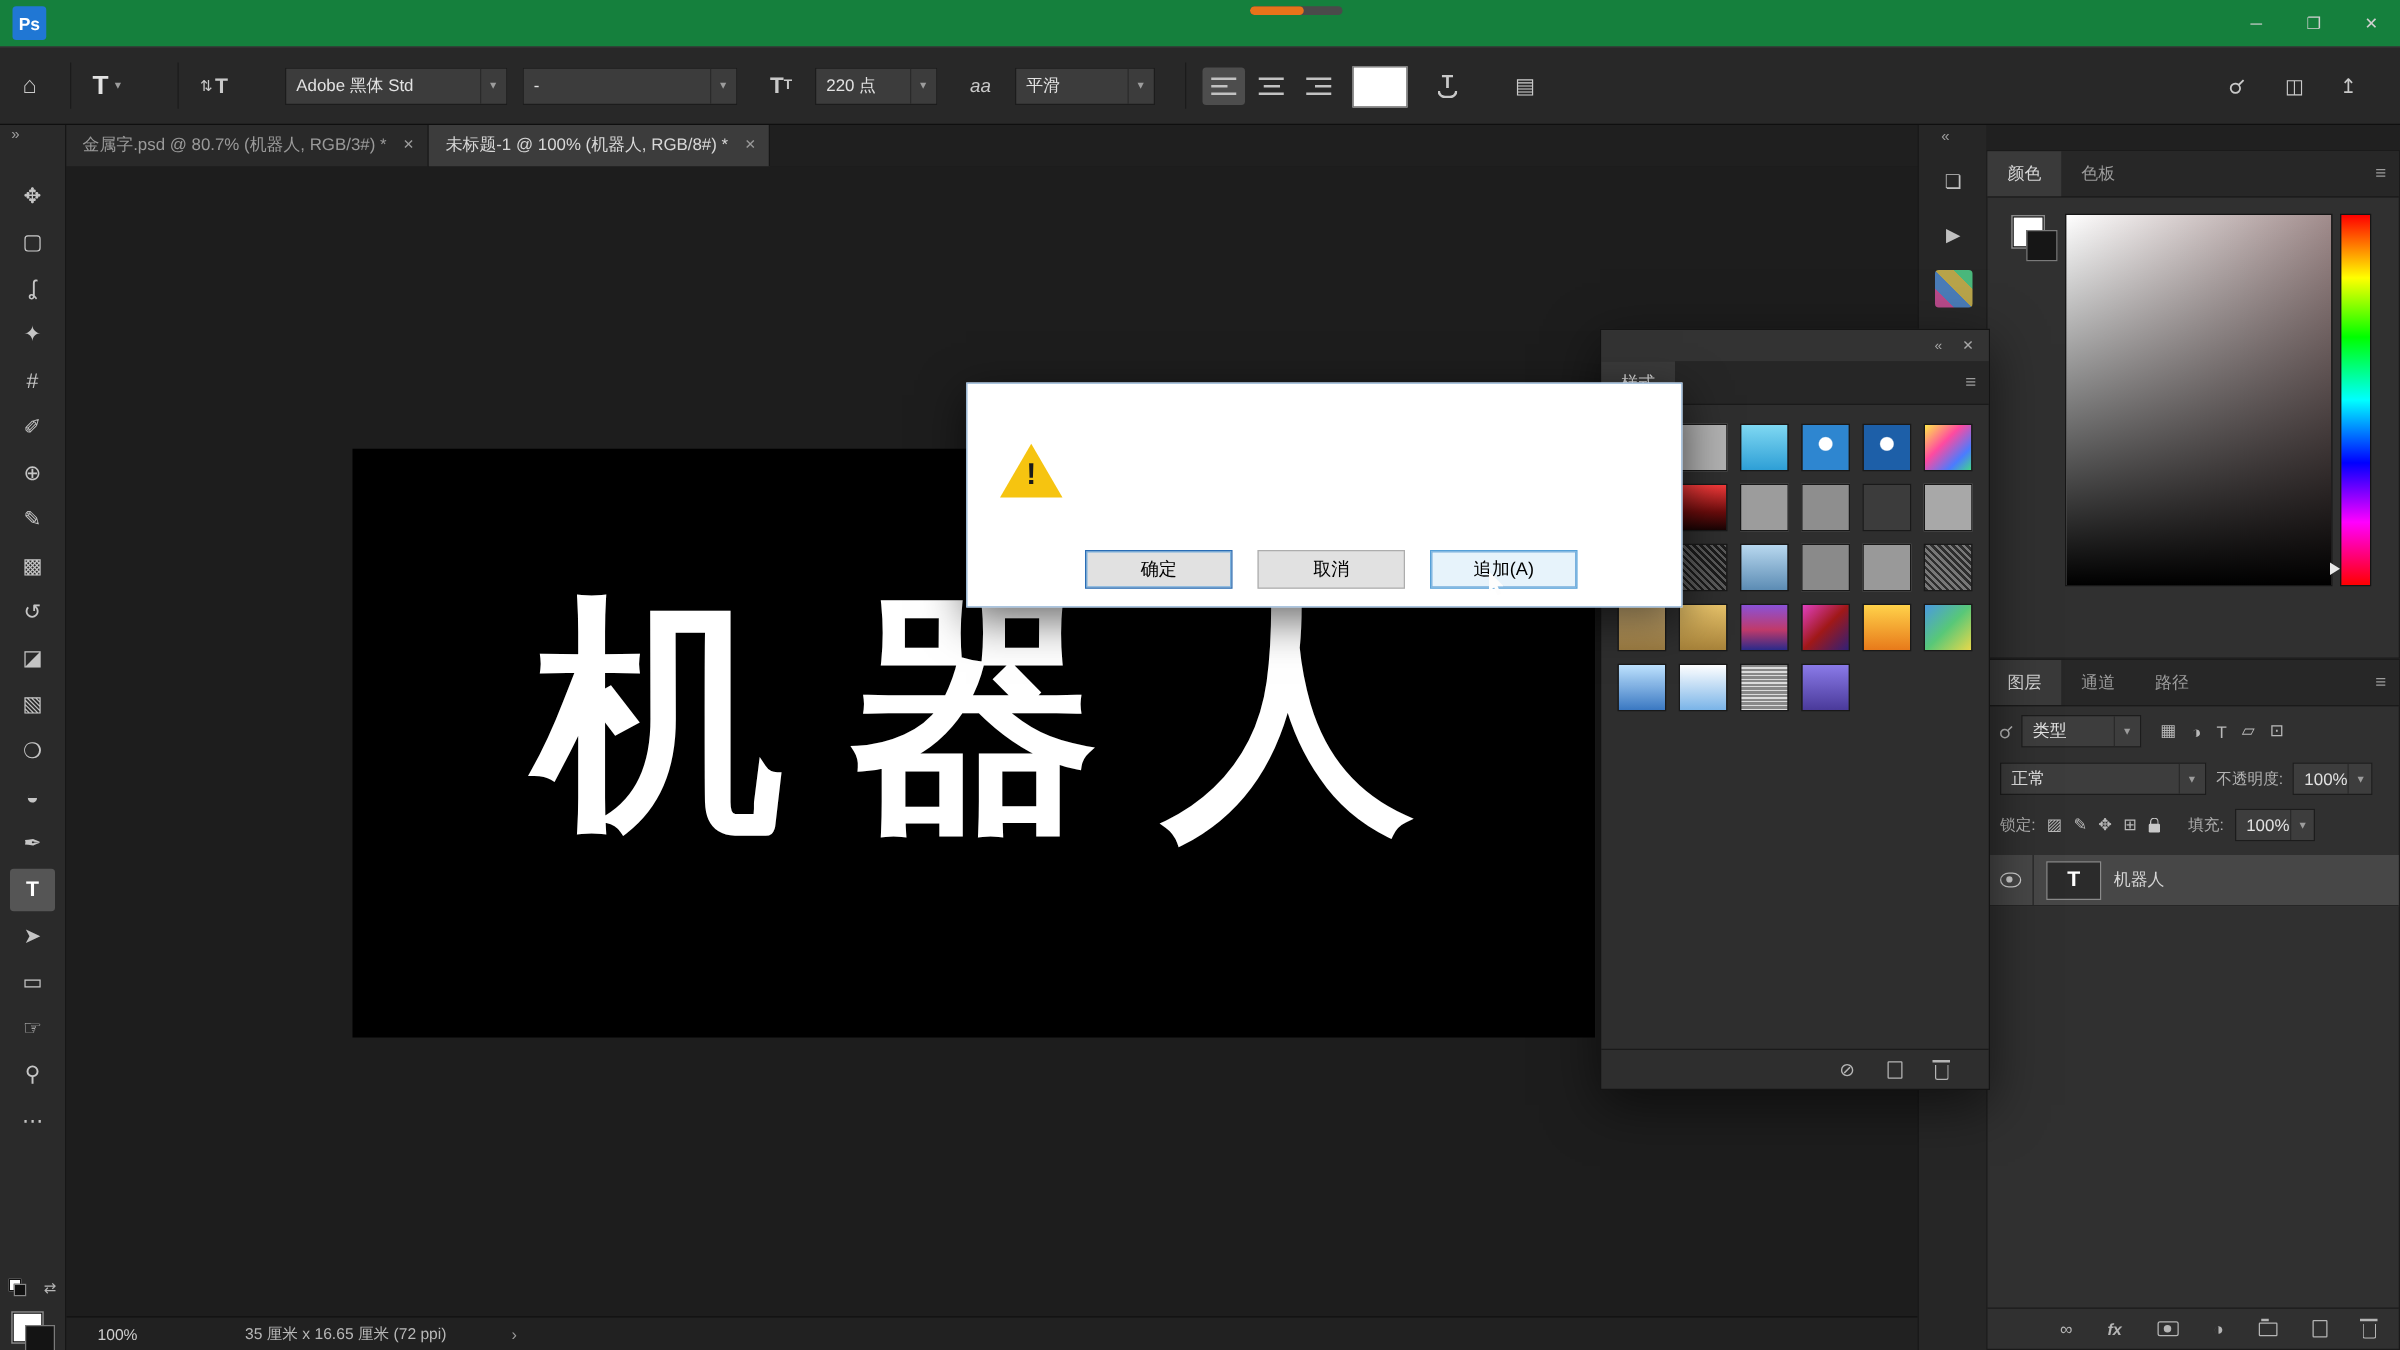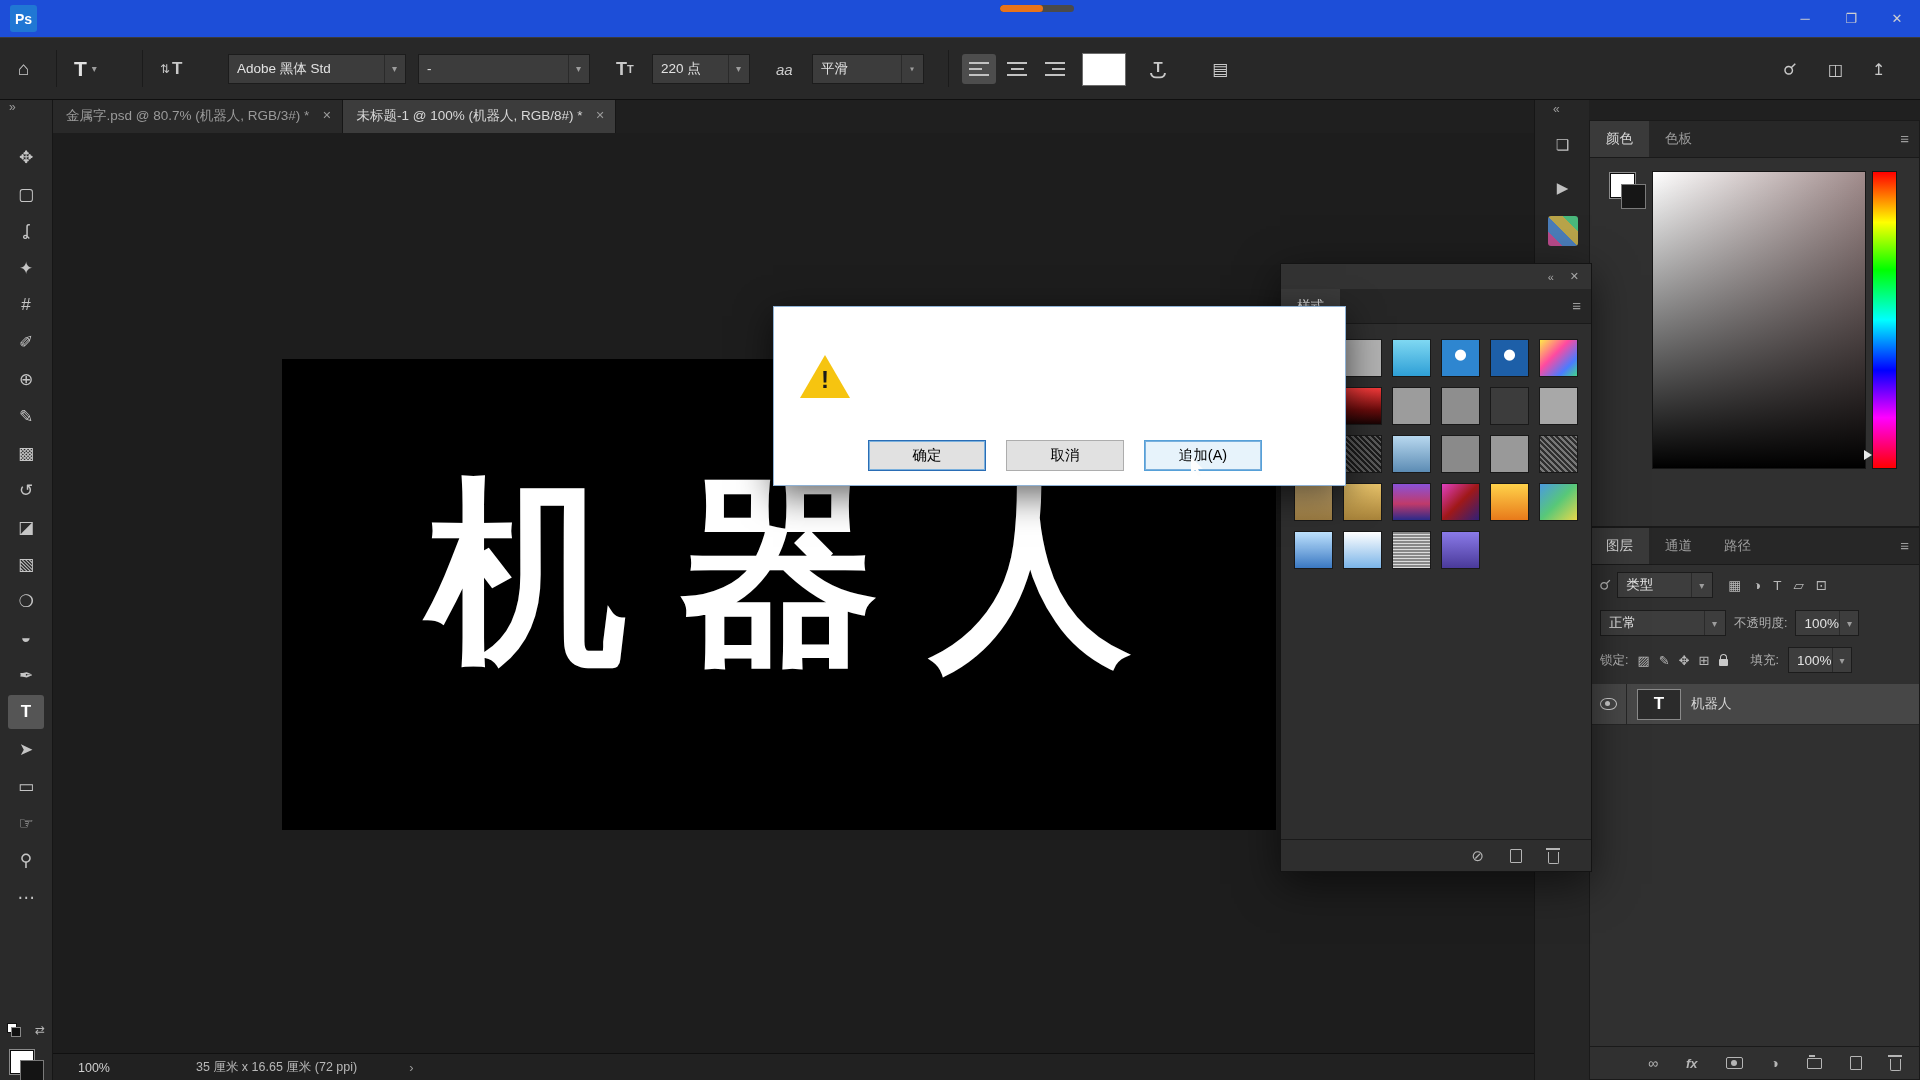--- a/index.html
+++ b/index.html
@@ -1,20 +1,20 @@
 <!DOCTYPE html>
 <html style="--accent-blue: #2077d4; --warning-yellow: #f6c410; --sync-orange: #e8731a;"><head>
 <meta charset="utf-8">
 <style>
   html,body{margin:0;padding:0;background:#000;}
   body{font-family:"Liberation Sans","DejaVu Sans",sans-serif;-webkit-font-smoothing:antialiased;}
   .app{position:relative;width:1920px;height:1080px;background:#1d1d1d;overflow:hidden;color:#cfcfcf;}
 
   
-  .titlebar{position:absolute;left:0;top:0;width:1920px;height:37px;background:#1d4ed8;display:flex;align-items:center;z-index:30;}
+  .titlebar{position:absolute;left:0;top:0;width:1920px;height:37px;background:#15803d;display:flex;align-items:center;z-index:30;}
   .ps-logo{width:27px;height:27px;margin:0 14px 0 10px;background:var(--accent-blue,#2077d4);border-radius:3px;color:#fff;font-size:14px;font-weight:bold;display:flex;align-items:center;justify-content:center;}
   .menus{display:flex;align-items:center;height:37px;}
   .menu-item{padding:0 11px;font-size:14.5px;color:#d8d8d8;line-height:37px;white-space:nowrap;cursor:default;}
   .sync-pill{position:absolute;left:1000px;top:5px;width:74px;height:7px;border-radius:4px;background:#4a4a4a;overflow:hidden;}
   .sync-pill i{display:block;width:58%;height:100%;background:var(--sync-orange,#e8731a);border-radius:4px;}
   .win-controls{position:absolute;right:0;top:0;display:flex;height:37px;}
   .win-btn{width:46px;height:37px;display:flex;align-items:center;justify-content:center;color:#cfcfcf;font-size:13px;}
 
   
   .optionsbar{position:absolute;left:0;top:37px;width:1920px;height:61px;background:#282828;border-top:1px solid #3a3a3a;border-bottom:1px solid #0f0f0f;z-index:25;}
@@ -191,21 +191,21 @@
     </div>
     <div class="ob-item" style="left:616px;">
       <b style="font-size:18px;">T</b>
         <b style="font-size:11px;">T</b>
     </div>
     <div class="combo" style="left:652px;width:98px;align-items:center;">
       <span>220 点</span>
       <span class="caret">▾</span>
     </div>
     <span class="ob-item" style="left:776px;font-size:15px;font-style:italic;">aa</span>
-    <div class="combo" style="left:812px;width:112px;font-family:Liberation Mono, monospace;">
+    <div class="combo" style="left:812px;width:112px;">
       <span>平滑</span>
       <span class="caret">▾</span>
     </div>
     <span class="ob-sep" style="left:948px;"></span>
     <span class="align-icon al active" style="left:962px;">
         <i></i>
         <i></i>
         <i></i>
       </span>
     <span class="align-icon ac" style="left:1000px;">
@@ -415,21 +415,21 @@
 
             <span class="ficon">T</span>
 
             <span class="ficon">▱</span>
 
             <span class="ficon">⊡</span>
           </div>
       </div>
 
       <div class="lp-row blend-row">
-        <div class="combo small inrow" style="width:126px;">
+        <div class="combo small inrow" style="width:165px;">
           <span>正常</span>
           <span class="caret">▾</span>
         </div>
         <span class="lbl">不透明度:</span>
         <div class="combo tiny inrow" style="width:64px;">
           <span>100%</span>
           <span class="caret">▾</span>
         </div>
       </div>
 

